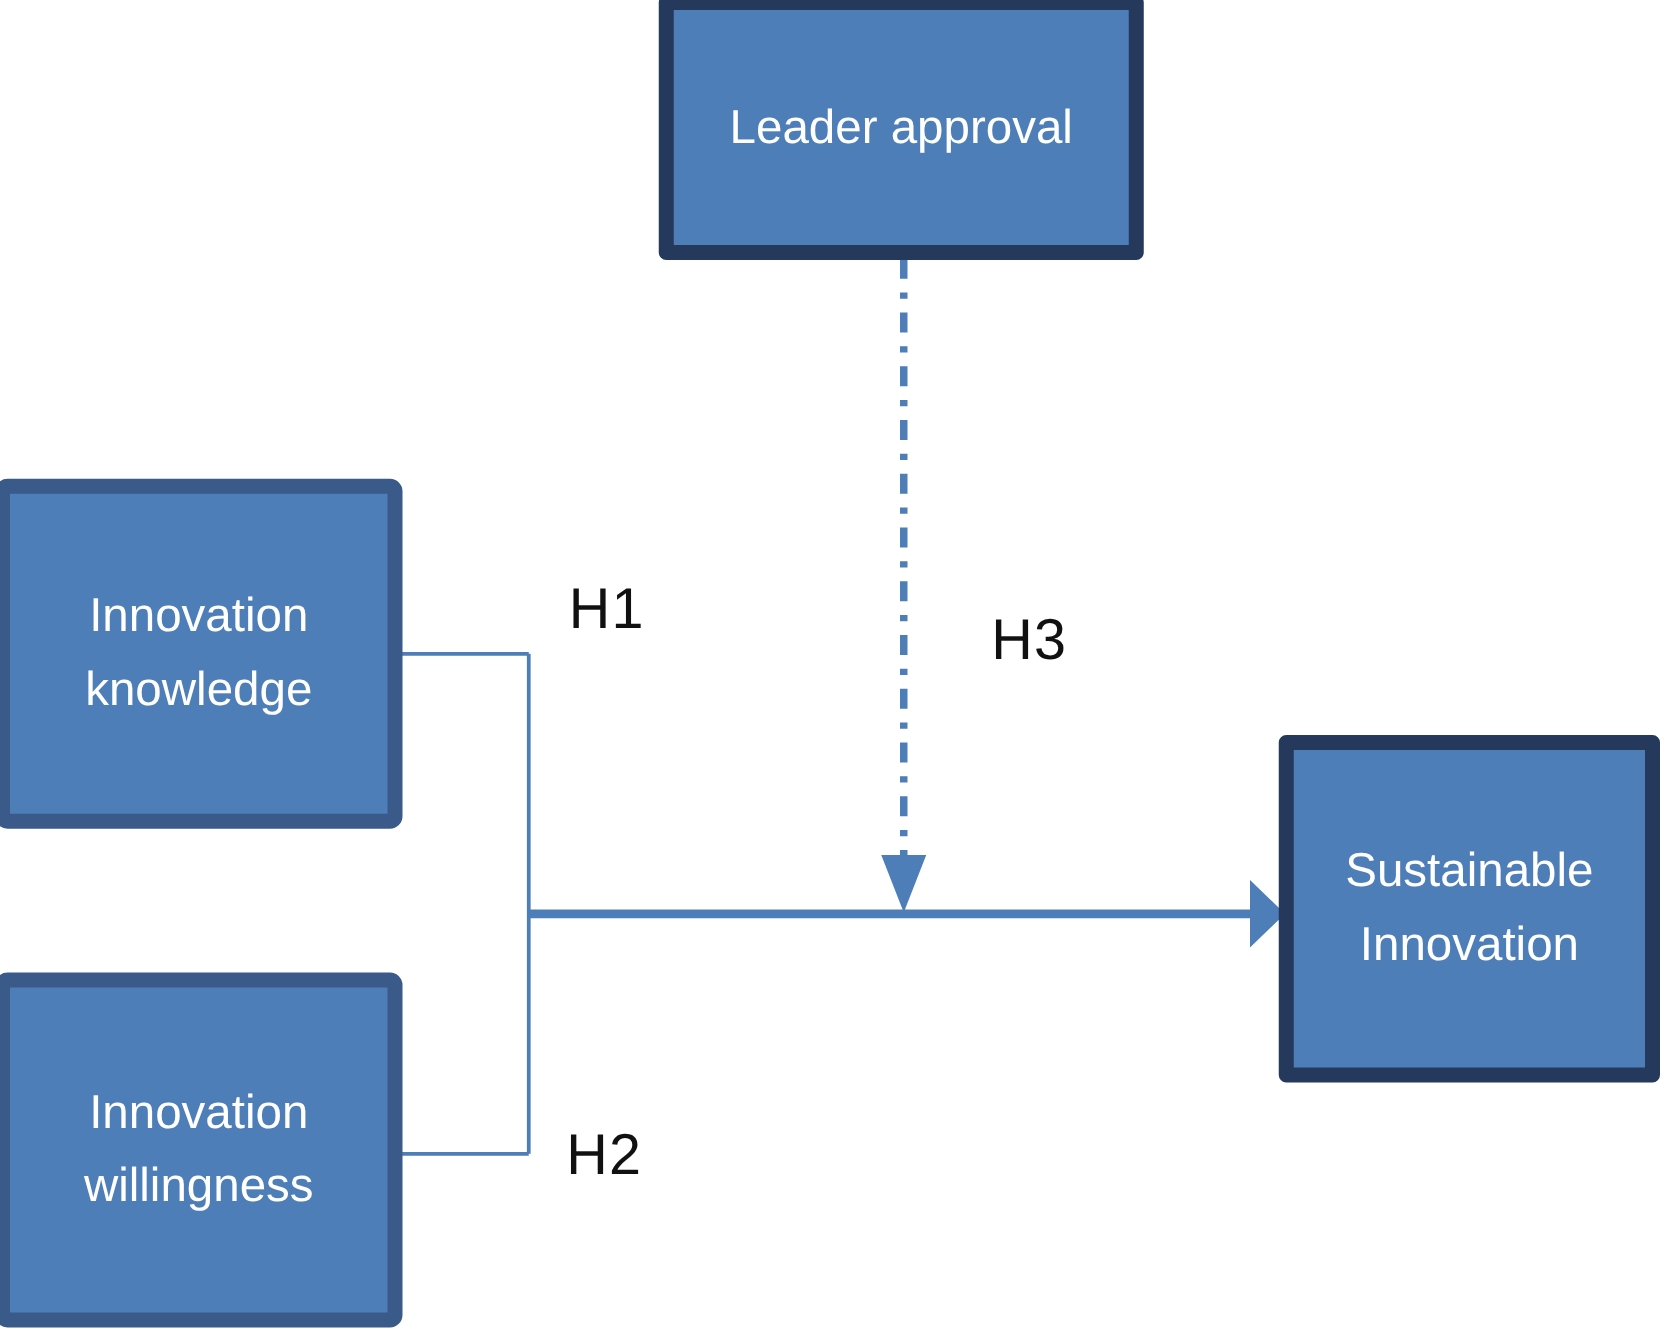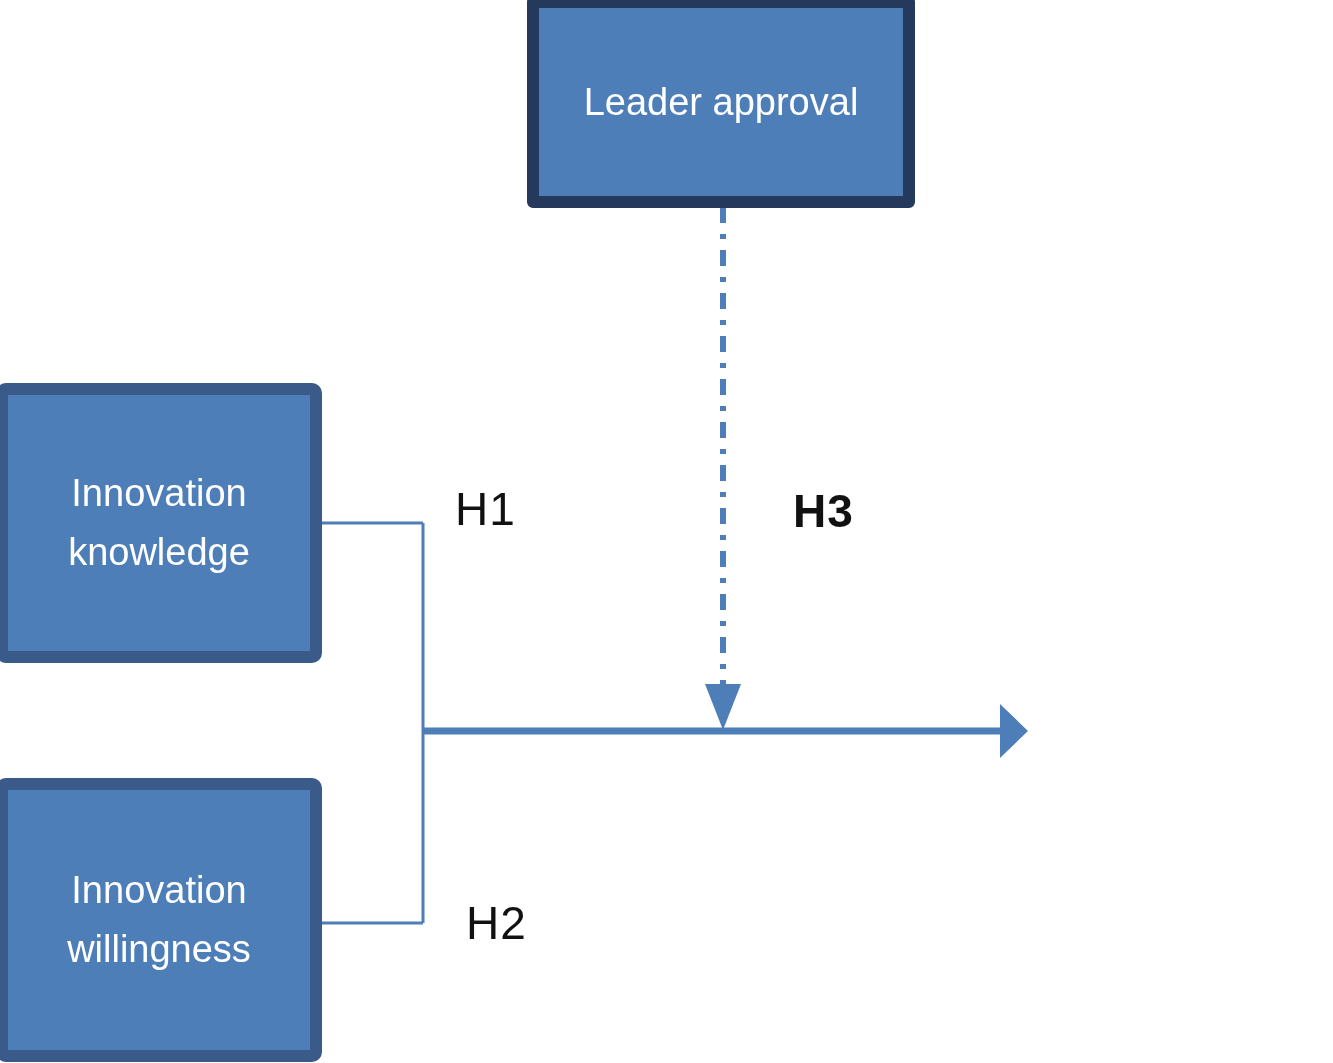--- a/index.html
+++ b/index.html
@@ -76,18 +76,21 @@
   </div>
 
   <div class="node border-medium" style="left:-4px; top:383px; width:326px; height:280px;">
     <span>Innovation knowledge</span>
   </div>
 
   <div class="node border-medium" style="left:-4px; top:778px; width:326px; height:284px;">
     <span>Innovation willingness</span>
   </div>
 
+  <div class="node border-dark" style="left:1023px; top:588px; width:305px; height:278px;">
+    <span>Sustainable Innovation</span>
+  </div>
 
-  <div class="hyp-label" style="left:455px; top:486px;">H1</div>
-  <div class="hyp-label" style="left:453px; top:900px;margin-left:13px;">H2</div>
-  <div class="hyp-label" style="left:793px; top:488px;font-weight:bold;">H3</div>
+  <div class="hyp-label" style="left:455px; top:463px;">H1</div>
+  <div class="hyp-label" style="left:453px; top:900px;">H2</div>
+  <div class="hyp-label" style="left:793px; top:488px;">H3</div>
 
 </div>
 
 </body></html>

